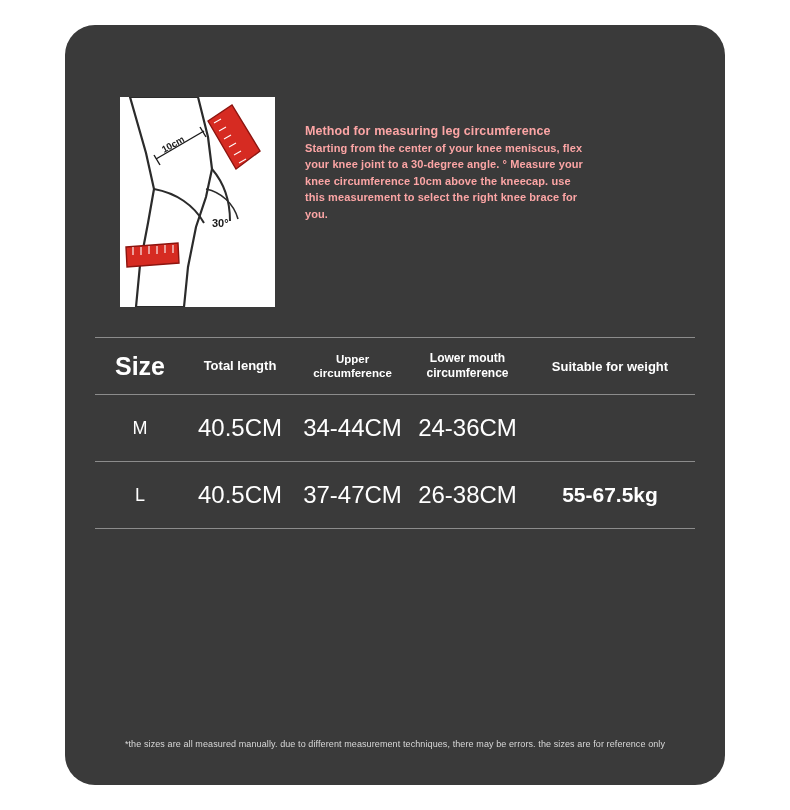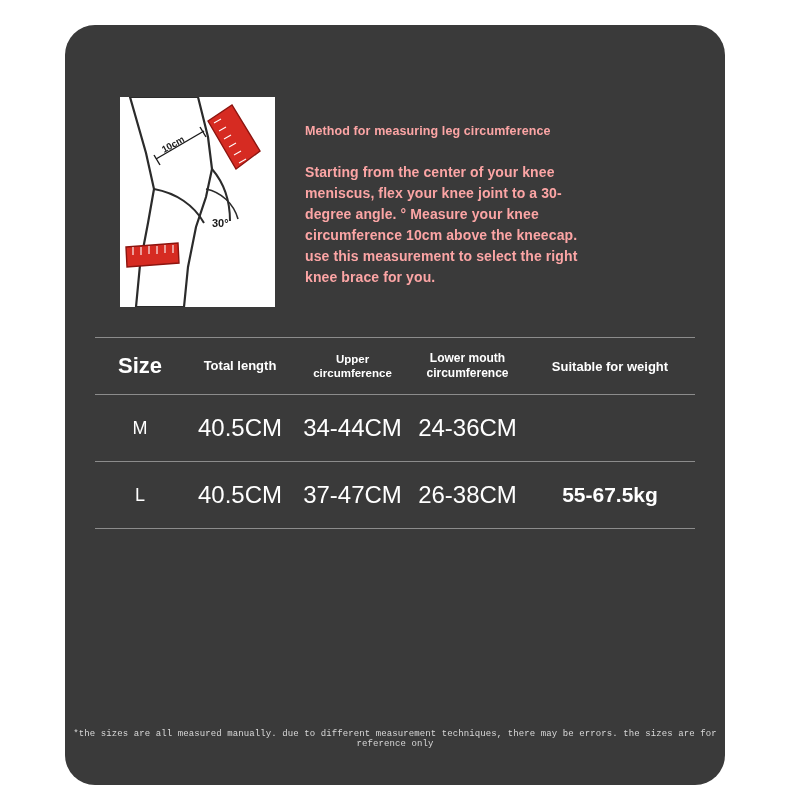--- a/index.html
+++ b/index.html
@@ -48,22 +48,21 @@
     color: #fca5a5;
     padding-top: 26px;
   }
   .top-text .heading {
     font-size: 12.5px;
     font-weight: 700;
     line-height: 1.35;
     letter-spacing: 0.1px;
   }
   .top-text .body {
-    margin-top: 22px;
-    font-size: 14px;
+    font-size: 11px;
     font-weight: 700;
     line-height: 1.5;
     letter-spacing: 0.1px;
   }
 
   
   .table {
     margin: 30px 30px 0 30px;
     color: #ffffff;
   }
@@ -77,21 +76,21 @@
     height: 58px;
   }
   .row.data { height: 67px; }
 
   .c0 { width: 90px;  text-align: center; }
   .c1 { width: 110px; text-align: center; }
   .c2 { width: 115px; text-align: center; }
   .c3 { width: 115px; text-align: center; }
   .c4 { width: 170px; text-align: center; }
 
-  .head .c0 { font-size: 22px; font-weight: 700; }
+  .head .c0 { font-size: 25px; font-weight: 700; }
   .head .c1 { font-size: 13px; font-weight: 700; line-height: 1.25; }
   .head .c2 { font-size: 11.5px; font-weight: 700; line-height: 1.25; }
   .head .c3 { font-size: 12px; font-weight: 700; line-height: 1.25; text-align: center; }
   .head .c4 { font-size: 13px; font-weight: 700; }
 
   .data .c0 { font-size: 18px; font-weight: 400; }
   .data .c1,
   .data .c2,
   .data .c3 { font-size: 24px; font-weight: 400; }
   .data .c4 { font-size: 21px; font-weight: 700; }
@@ -99,21 +98,20 @@
   .data.xl .c4 { font-size: 24px; }
 
   .footnote {
     position: absolute;
     left: 0; right: 0;
     bottom: 36px;
     text-align: center;
     color: #d8d8d8;
     font-size: 9px;
     letter-spacing: 0.1px;
-    font-family: Liberation Mono, monospace;
   }
 </style>
 </head>
 <body>
 
 <div class="page">
   <div class="card">
 
     <div class="top-block">
 

